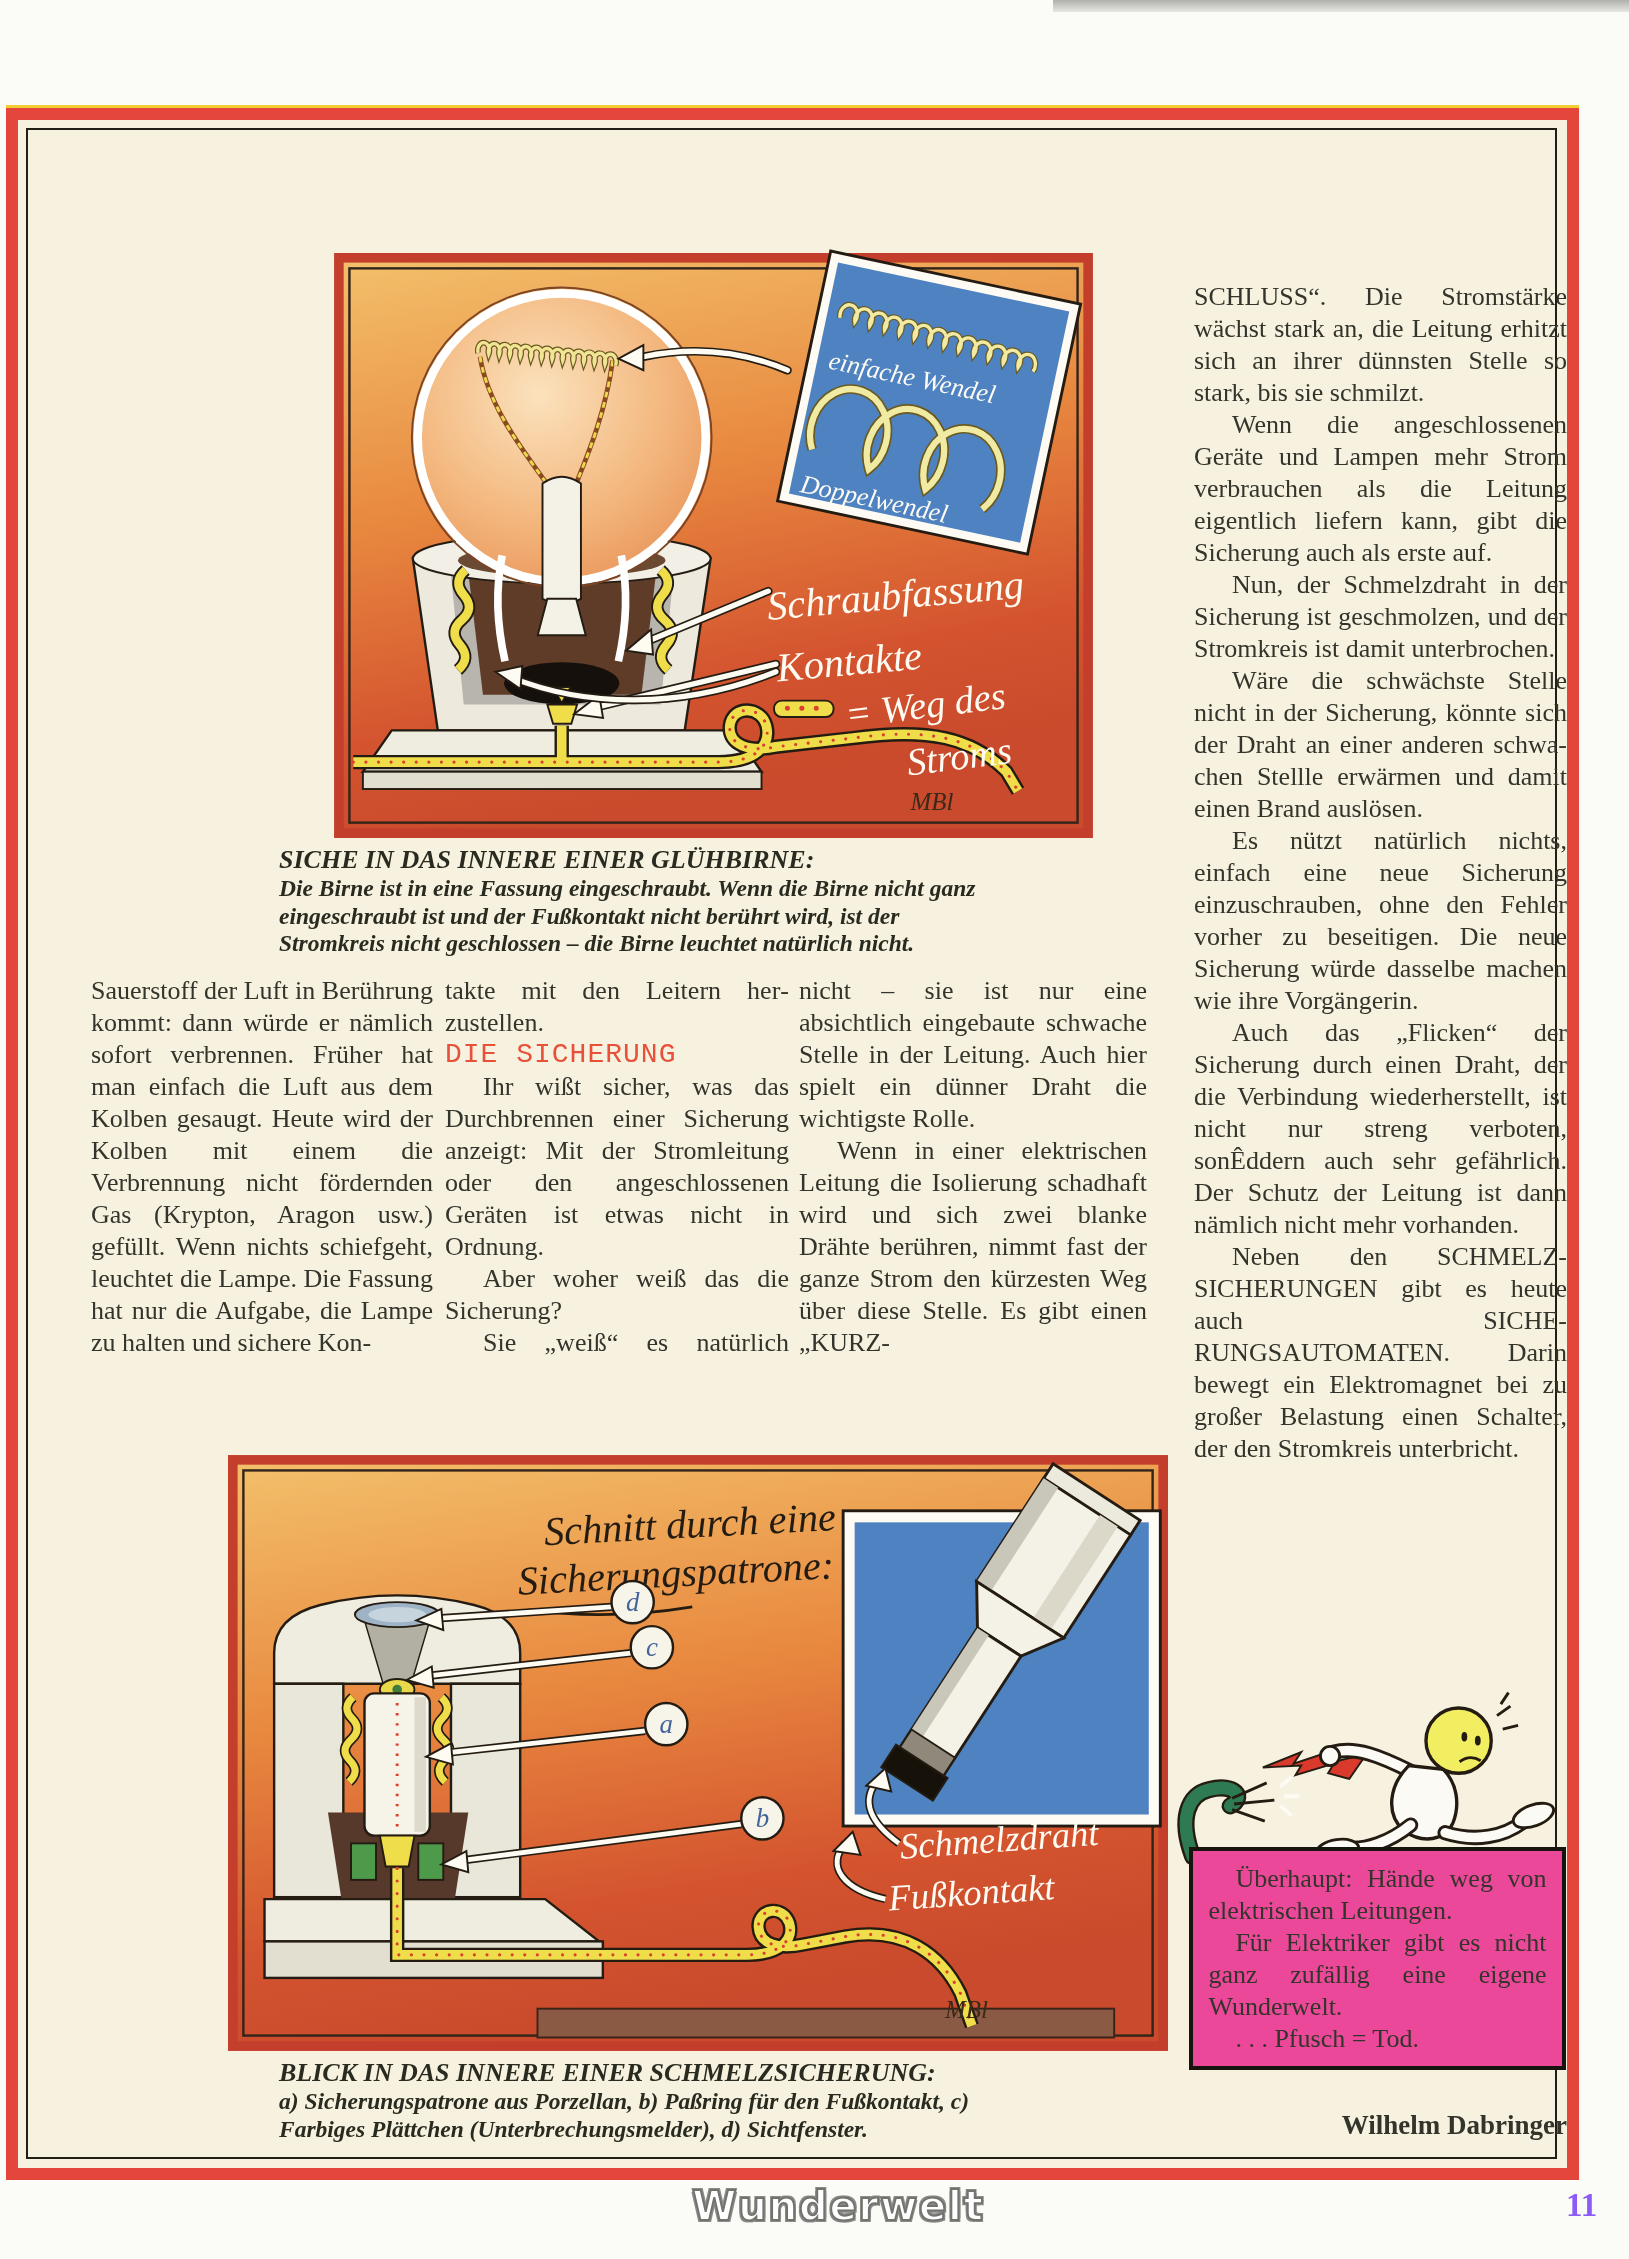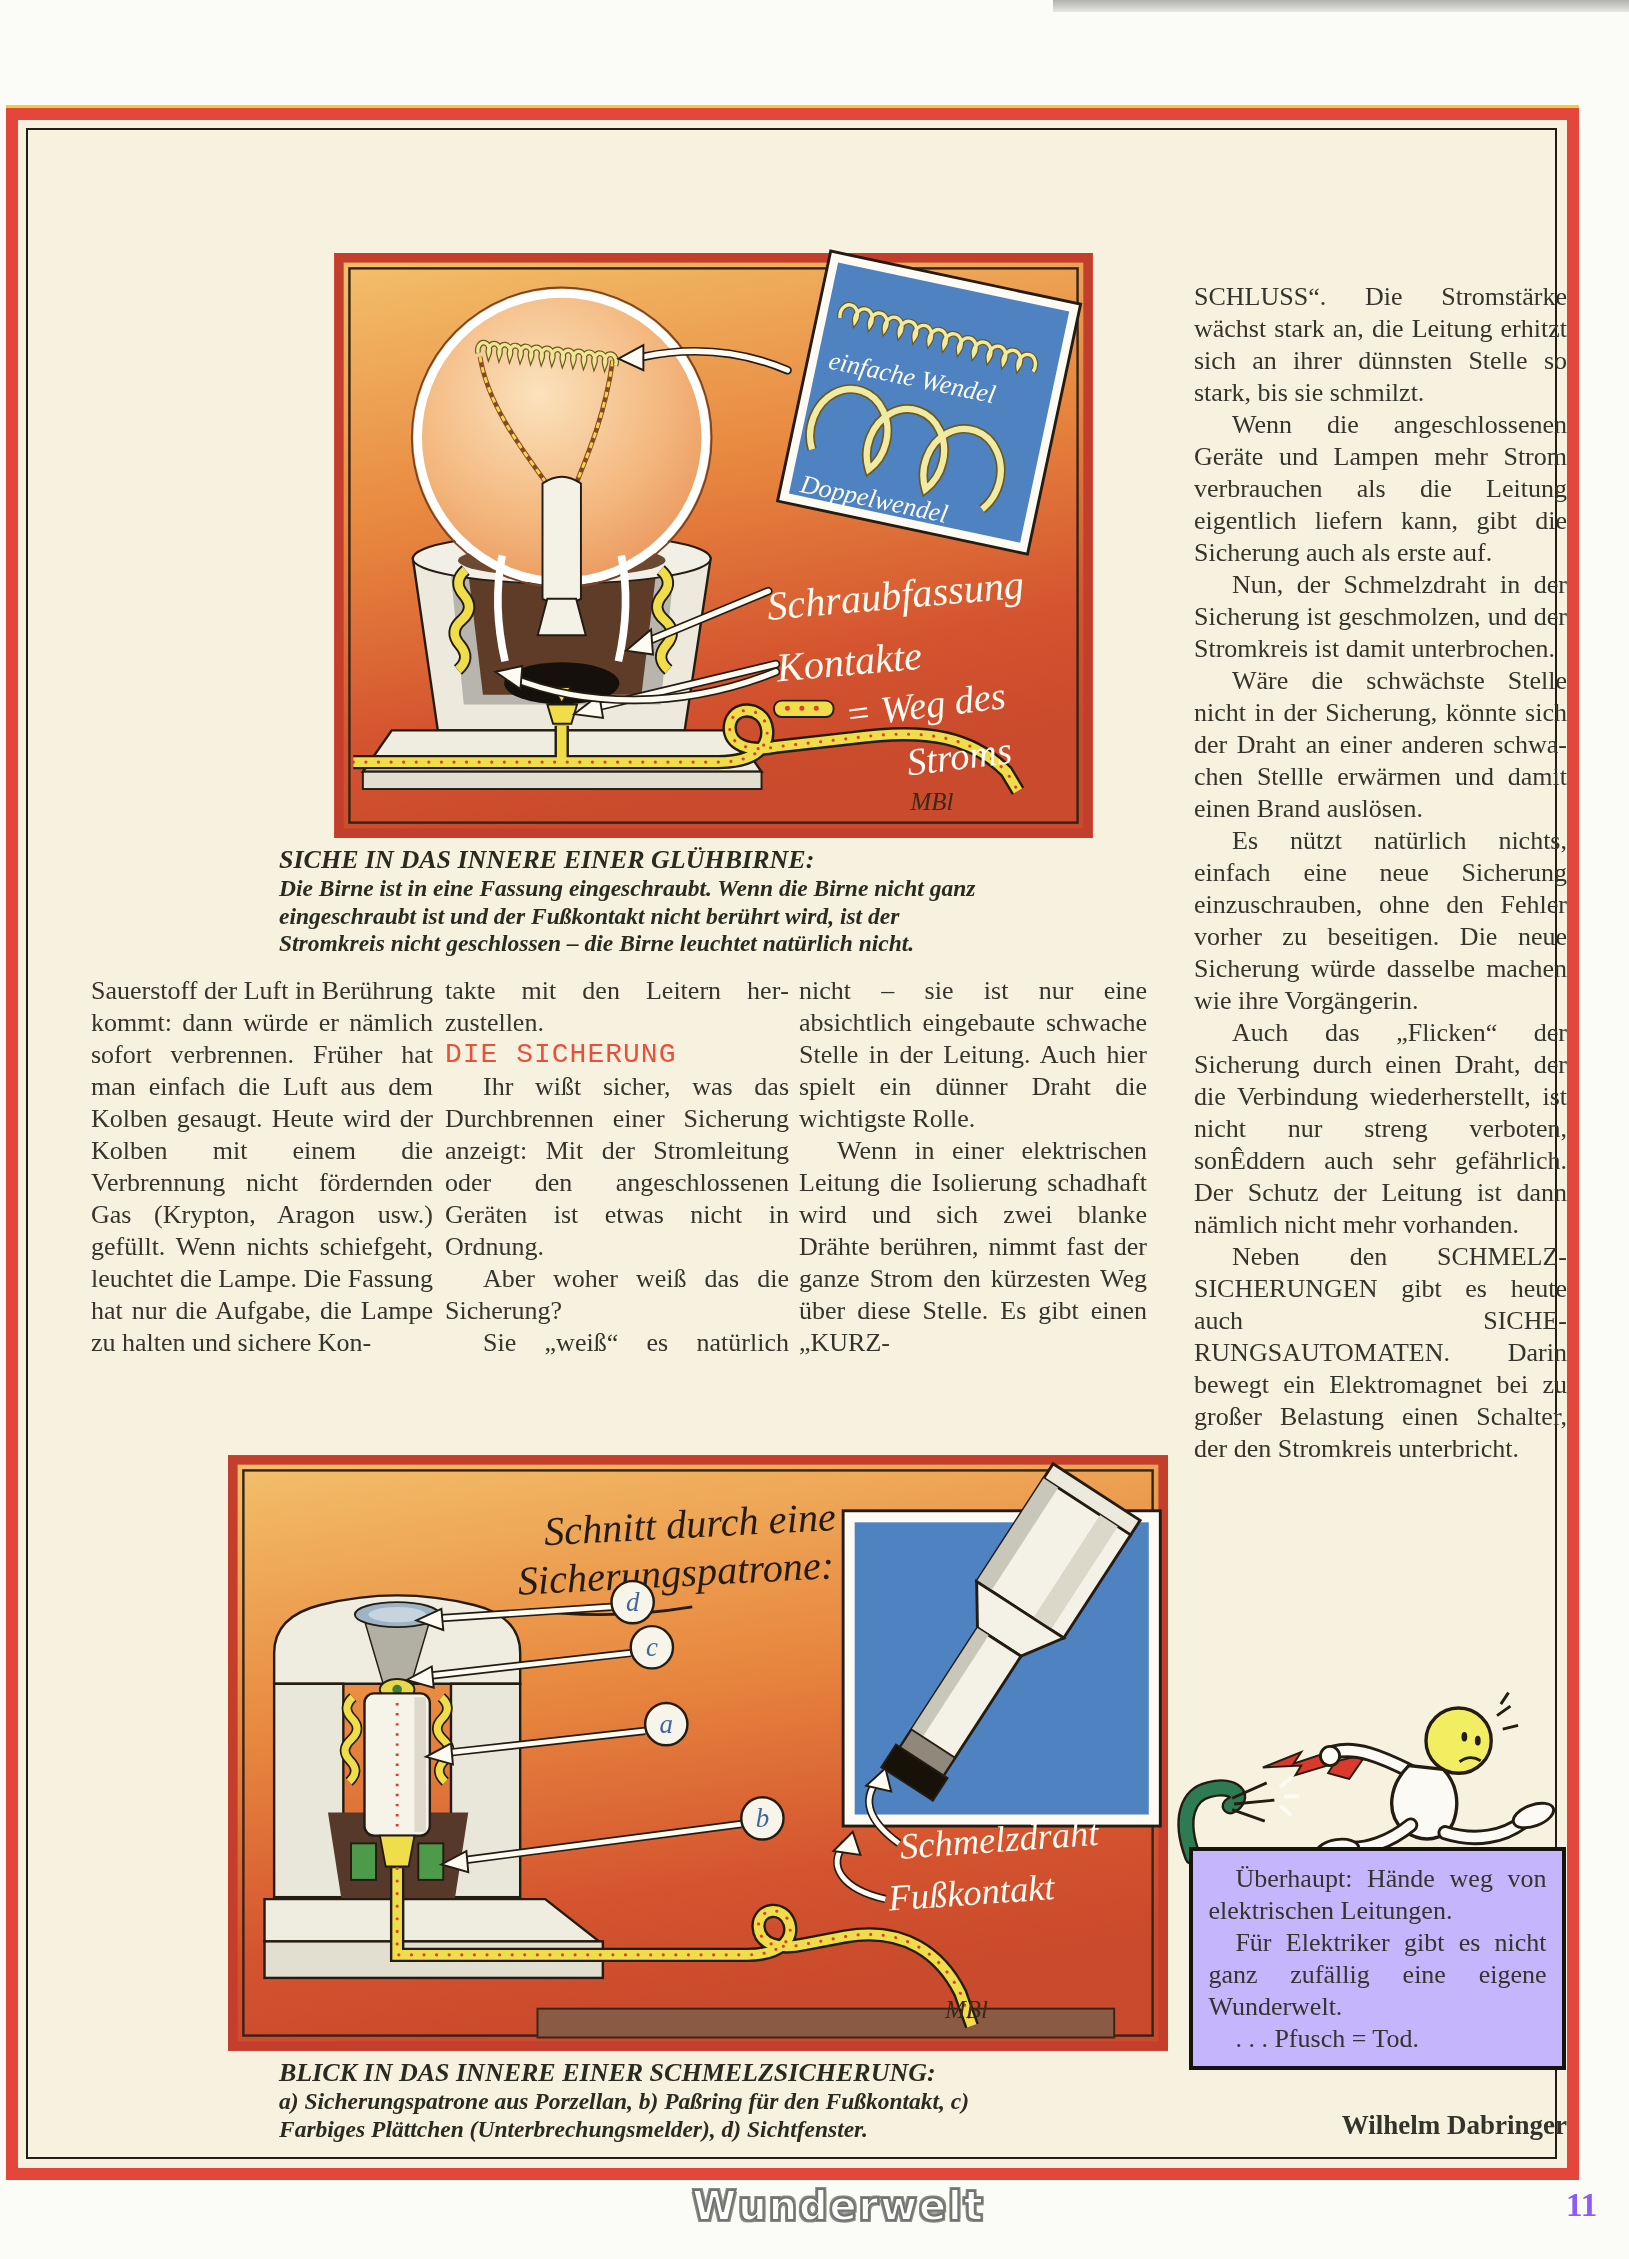--- a/index.html
+++ b/index.html
@@ -33,21 +33,21 @@
     font-size:28px;letter-spacing:1px;color:#e8503a;
     margin:25px 0 29px 1.9px;text-indent:0;text-align:left;font-family:Liberation Mono, monospace;
   }
   .caption{
     position:absolute;font-style:italic;font-weight:bold;color:#2a2b20;
   }
   .caption .cap-title{font-size:26px;line-height:30px;margin:0;}
   .caption .cap-body{font-size:23.5px;line-height:27.5px;margin:0;text-align:left;}
   .infobox{
     position:absolute;left:1189px;top:1847px;width:377px;box-sizing:border-box;
-    border:4.8px solid #17130e;background:#c4b5fd;
+    border:4.8px solid #17130e;background:#ec4899;
     padding:11.5px 15.4px;font-size:26px;line-height:32px;text-align:justify;
   }
   .infobox p{margin:0;text-indent:27px;}
   .byline{
     position:absolute;left:1194px;top:2110px;width:373px;
     text-align:right;font-weight:bold;font-size:27px;
   }
   .logo-wrap{left:0;right:0;top:2183px;text-align:center;padding-left:48px;}
   .logo{
     font-family:"DejaVu Sans", sans-serif;font-weight:800;font-size:40px;

